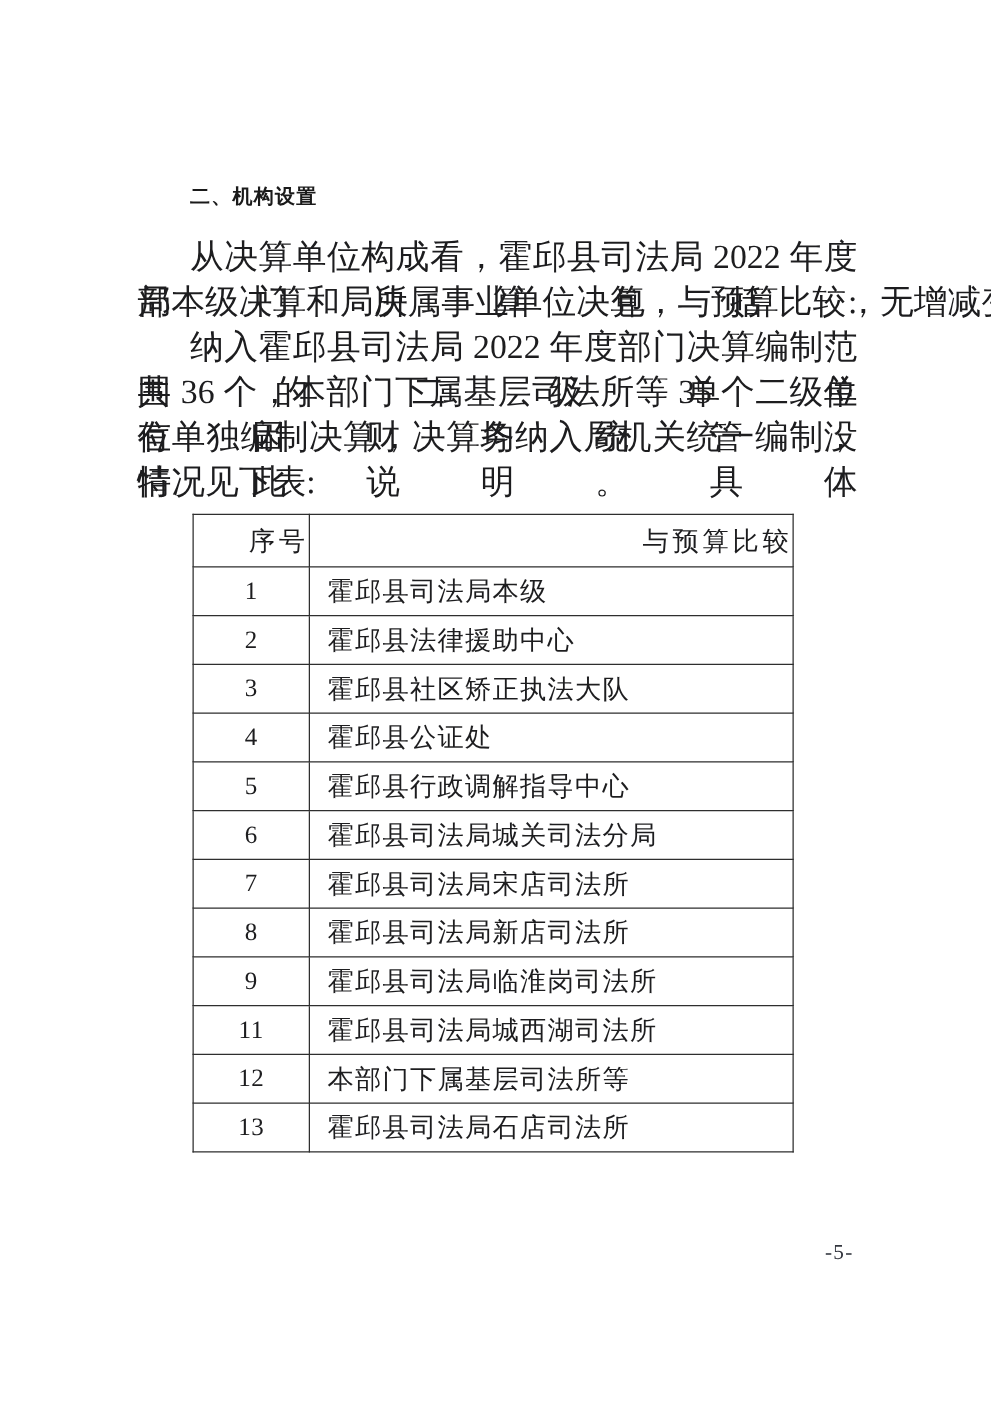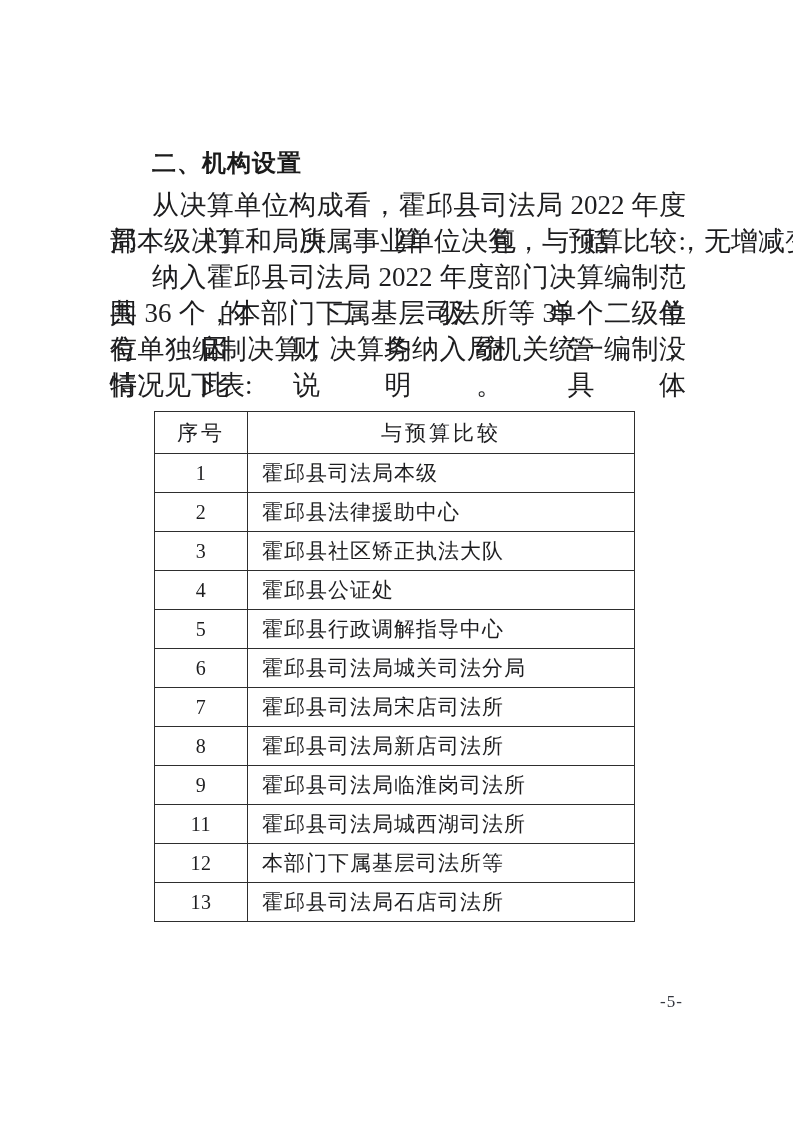--- a/index.html
+++ b/index.html
@@ -11,21 +11,21 @@
     margin: 0 auto;
     background: #ffffff;
     color: #1d1d1f;
     font-family: "Liberation Serif", "DejaVu Serif", serif;
     overflow: hidden;
   }
   .heading {
     position: absolute;
     left: 152px;
     top: 147px;
-    font-size: 24px;
+    font-size: 16px;
     font-weight: 700;
     letter-spacing: 1px;
     color: #1a1a1a;
     font-family: "Liberation Sans", "DejaVu Sans", sans-serif;
   }
   .body-text {
     position: absolute;
     left: 110px;
     top: 187px;
     width: 576px;
@@ -53,21 +53,21 @@
     font-size: 21px;
     color: #1d1d1f;
   }
   .units-table th, .units-table td {
     border: 1.5px solid #2e2e2e;
     vertical-align: middle;
   }
   .units-table th {
     height: 42px;
     font-weight: normal;
-    text-align: center;
+    text-align: right;
     letter-spacing: 3px;
   }
   .units-table td { height: 39px; }
   .col-no { width: 93px; }
   .c-no {
     text-align: center;
     font-size: 20px;
     letter-spacing: 0.5px;
   }
   .c-name {

